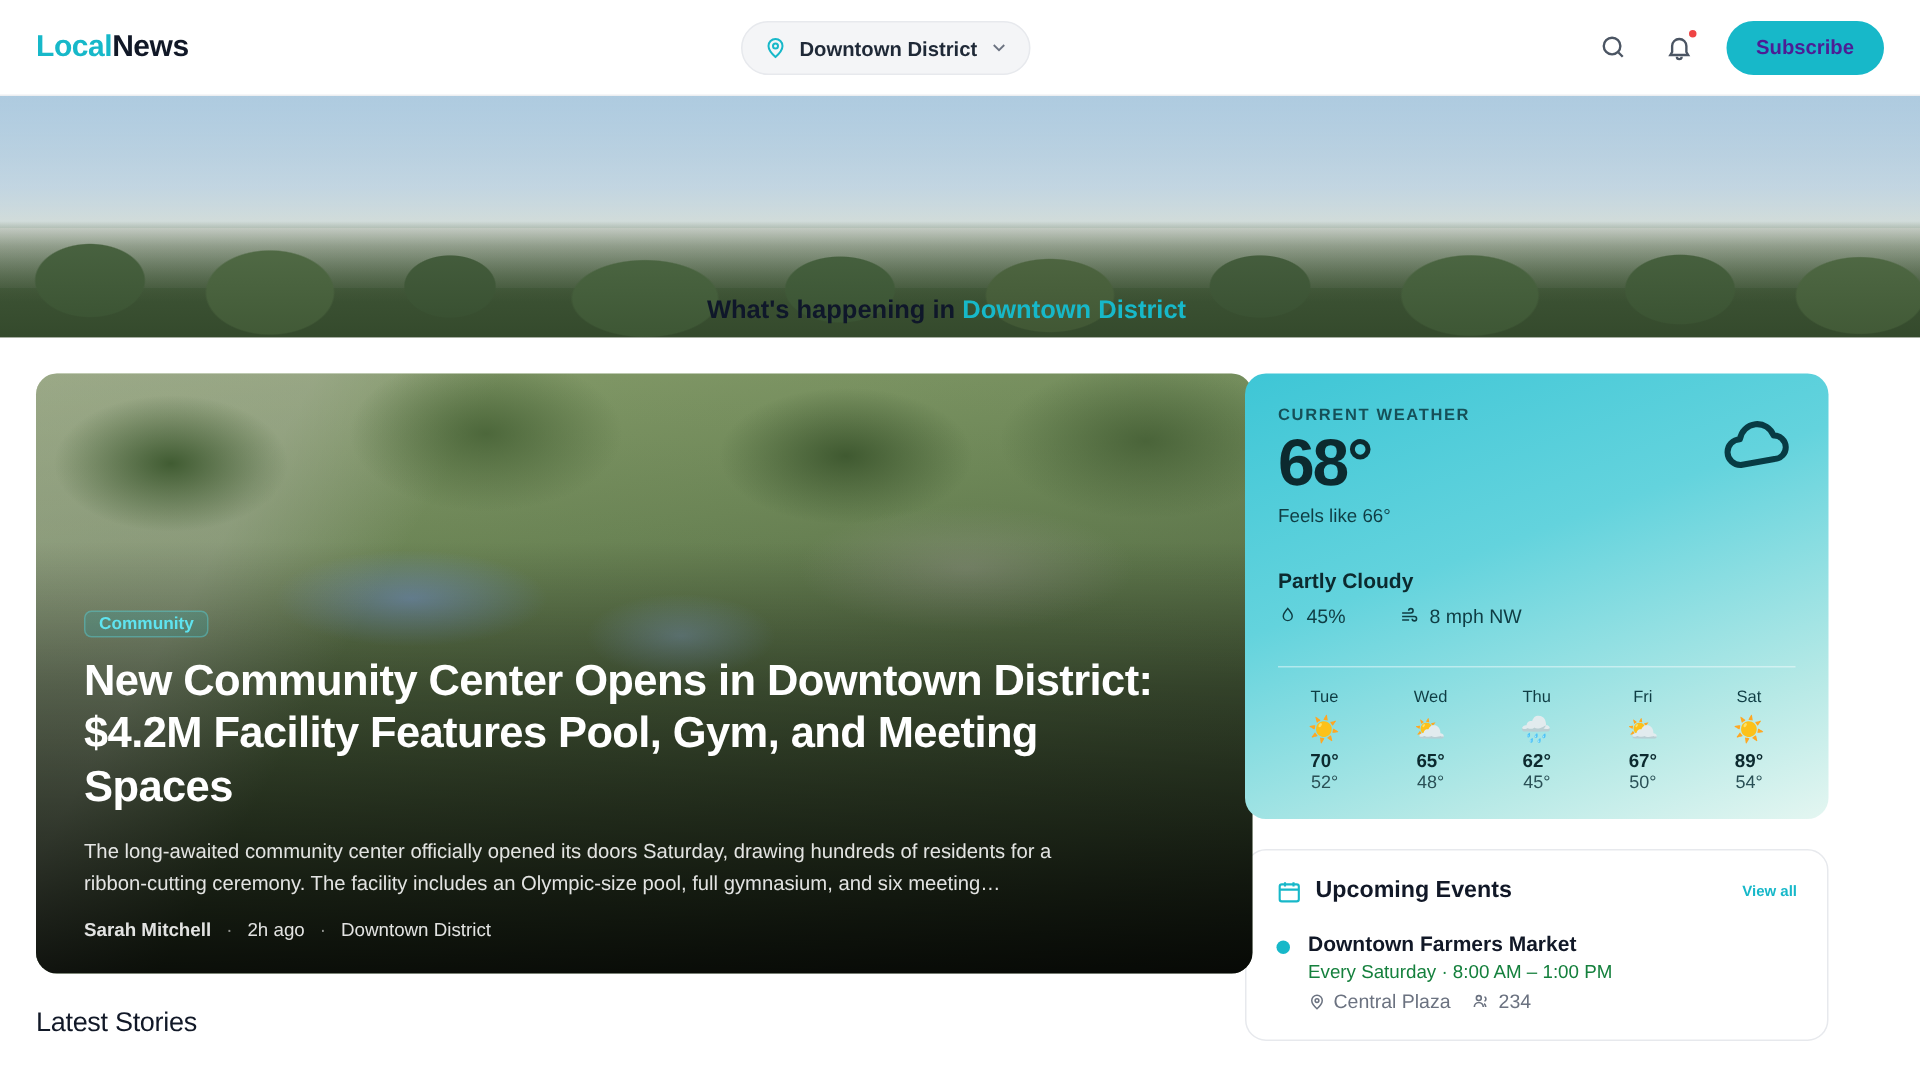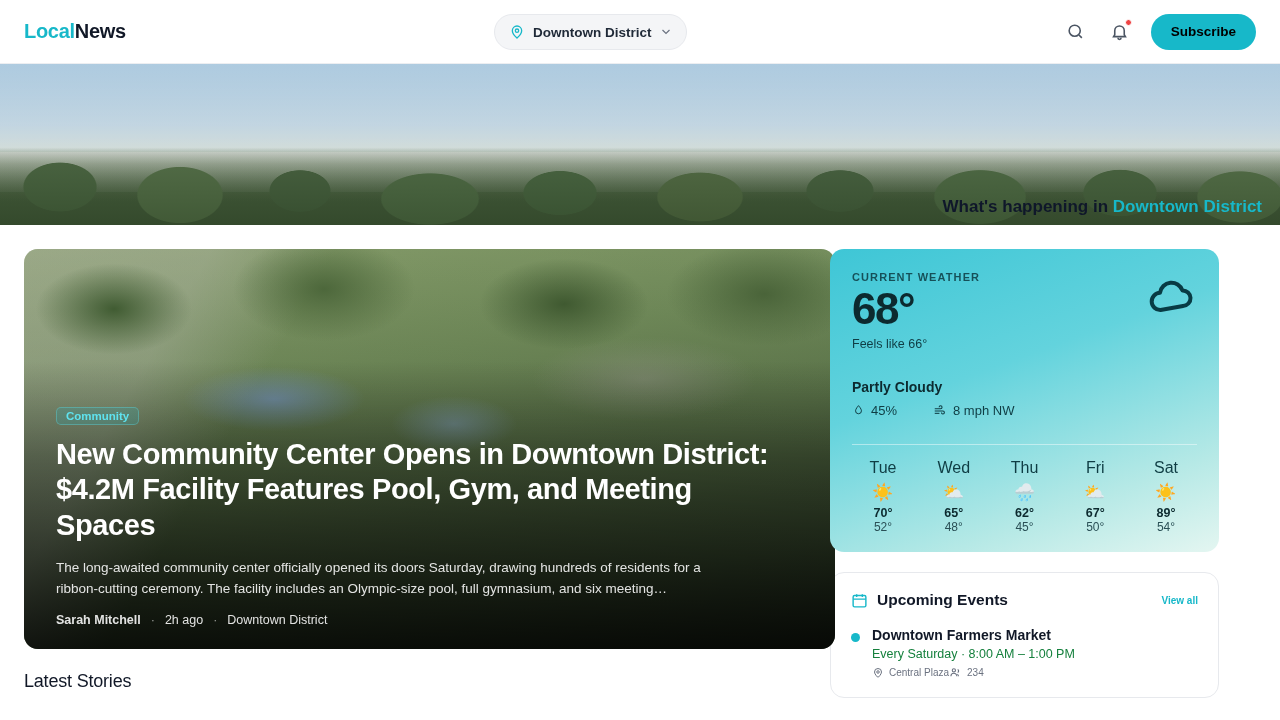--- a/index.html
+++ b/index.html
@@ -41,21 +41,21 @@
     width: 26px; height: 26px; display: flex; align-items: center; justify-content: center;
     color: #4b5563; position: relative; background: none; border: none; cursor: pointer;
   }
   .dot {
     position: absolute; top: 0px; right: 1px;
     width: 7px; height: 7px; border-radius: 50%;
     background: #ef4444; border: 1.5px solid #fff;
   }
   .subscribe {
     height: 36px; padding: 0 20px; border-radius: 18px;
-    background: #17b8c9; color: #000000;
+    background: #17b8c9; color: #4c1d95;
     font-size: 13.5px; font-weight: 700;
     border: none; cursor: pointer;
     display: flex; align-items: center; text-align: right;
   }
 
   
   .hero {
     position: relative; width: 1280px; height: 161px; overflow: hidden;
   }
   .hero-sky {
@@ -82,21 +82,21 @@
       radial-gradient(ellipse 60px 38px at 1120px 46px, #3f5a36 60%, transparent 62%),
       radial-gradient(ellipse 70px 42px at 1240px 50px, #48633c 60%, transparent 62%),
       linear-gradient(180deg, rgba(58,82,49,0) 0%, #3a5231 70%);
   }
   .hero-overlay {
     position: absolute; inset: 0;
     background: linear-gradient(180deg, rgba(255,255,255,0.28), rgba(255,255,255,0.05) 60%, rgba(0,0,0,0.10));
   }
   .hero-text {
     position: absolute; left: 0; right: 18px; top: 133px;
-    text-align: right; font-size: 17px; font-weight: 700; color: #0f172a;
+    text-align: center; font-size: 17px; font-weight: 700; color: #0f172a;
   }
   .hero-text .accent { color: #17b8c9; }
 
   
   .main {
     width: 1280px; padding: 24px; display: flex; gap: 32px; align-items: flex-start;
   }
   .col-left { width: 774px; }
   .col-right { width: 389px; }
 
@@ -158,39 +158,39 @@
   .cond { font-size: 14px; font-weight: 700; margin-top: 28px; }
   .wrow { display: flex; gap: 36px; margin-top: 8px; font-size: 13px; color: #0f3d44; }
   .wrow span { display: flex; align-items: center; gap: 6px; }
   .cloud-icon { position: absolute; right: 24px; top: 24px; color: #083b44; }
   .forecast {
     display: flex; justify-content: space-between;
     margin-top: 26px; padding-top: 14px;
     border-top: 1px solid rgba(255,255,255,0.45);
   }
   .fday { width: 62px; text-align: center; }
-  .fname { font-size: 16px; color: #0f3d44; }
+  .fname { font-size: 11px; color: #0f3d44; }
   .fic { font-size: 17px; margin: 5px 0 3px; }
   .fhi { font-size: 12.5px; font-weight: 700; }
   .flo { font-size: 12px; color: #2a5056; }
 
   
   .events {
     width: 389px; margin-top: 20px;
     border: 1px solid #e7e9ed; border-radius: 14px;
     padding: 18px 20px; background: #fff;
   }
   .events-head { display: flex; align-items: center; gap: 9px; }
   .events-title { font-size: 15.5px; font-weight: 700; }
   .view-all { margin-left: auto; font-size: 10px; color: #17b8c9; font-weight: 600; cursor: pointer; }
   .event { display: flex; gap: 12px; margin-top: 18px; }
   .bullet { width: 9px; height: 9px; border-radius: 50%; background: #17b8c9; margin-top: 6px; flex: none; }
   .ev-name { font-size: 14px; font-weight: 700; }
   .ev-when { font-size: 12.5px; color: #15803d; margin-top: 4px; }
-  .ev-where { font-size: 10px; color: #6b7280; margin-top: 5px; display: flex; align-items: center; }
+  .ev-where { font-size: 13px; color: #6b7280; margin-top: 5px; display: flex; align-items: center; gap: 14px; }
   .ev-where span { display: flex; align-items: center; gap: 5px; }
   svg { display: block; }
 </style>
 </head>
 <body>
 
 <div class="header">
   <div class="logo">
     <span class="local">Local</span><span class="news">News</span>
   </div>

